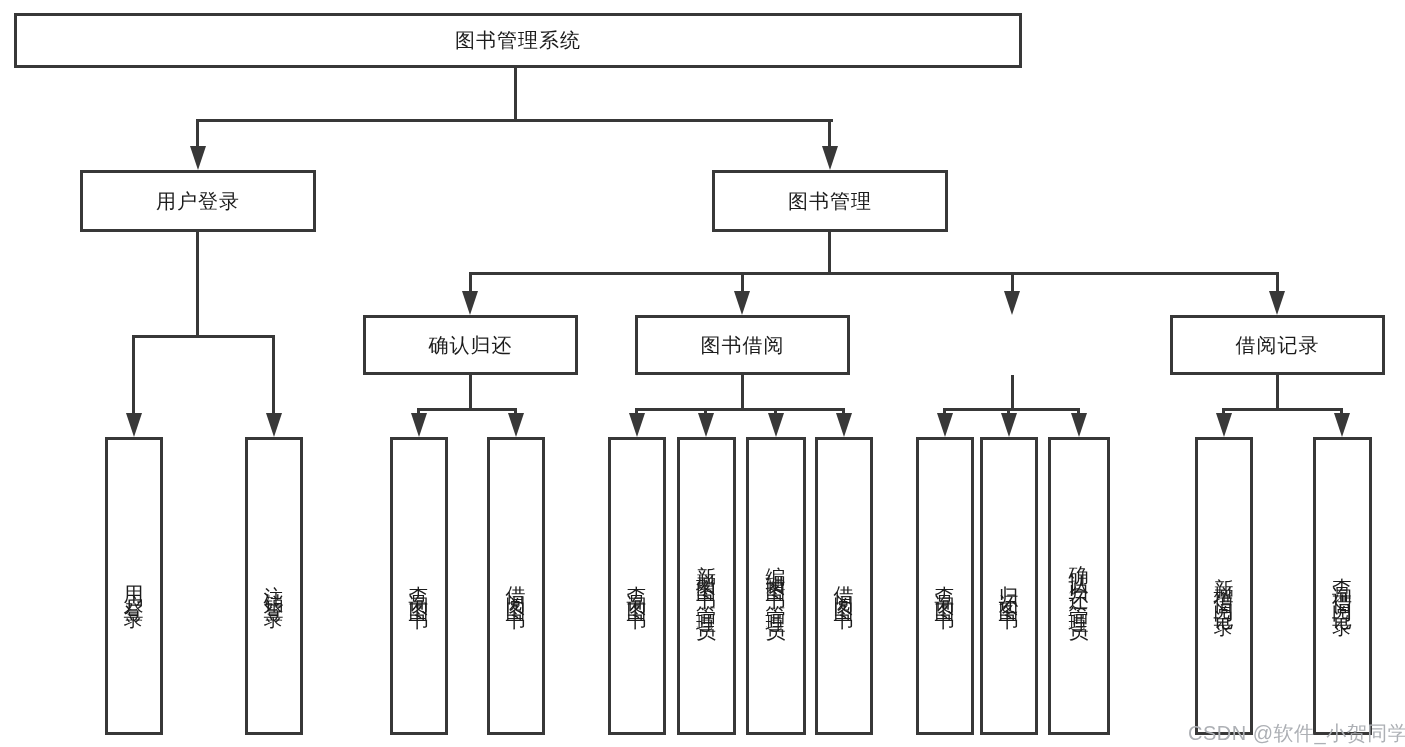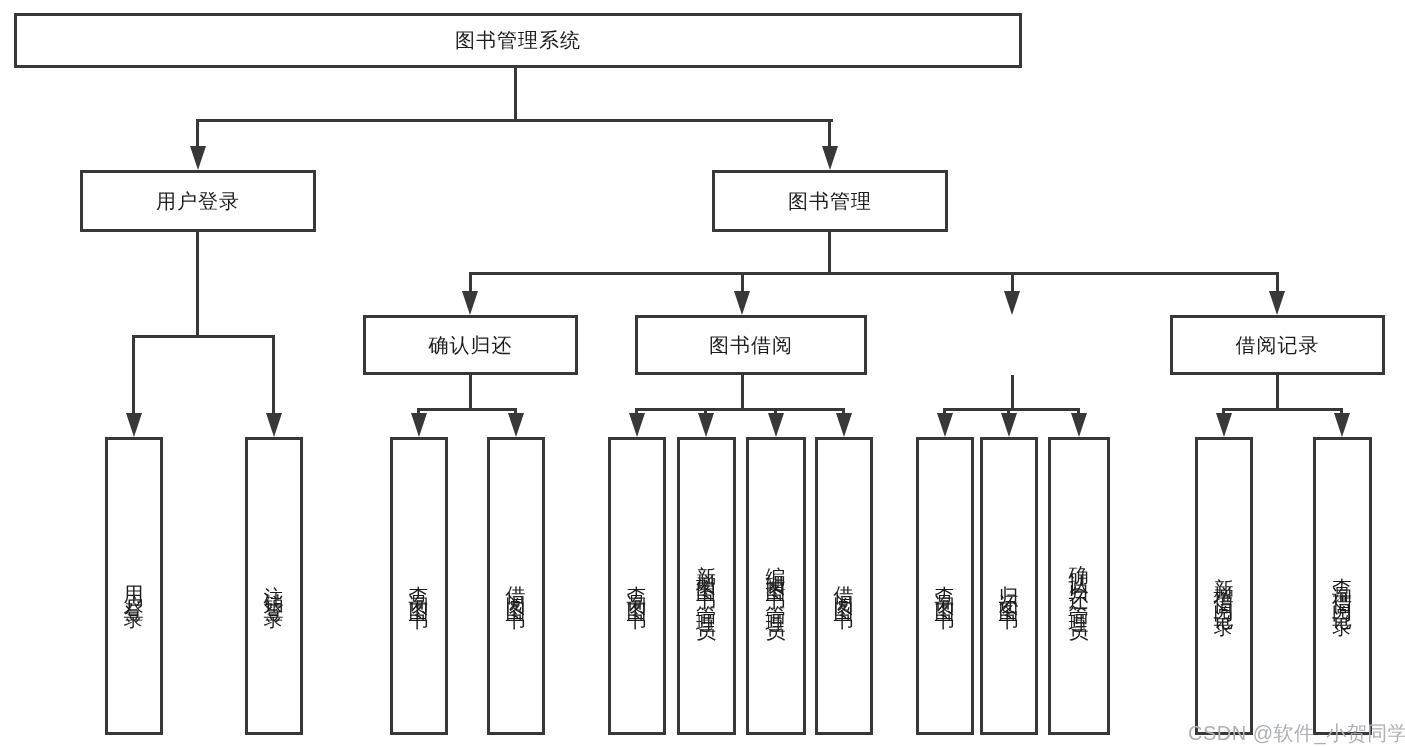--- a/index.html
+++ b/index.html
@@ -75,21 +75,21 @@
   </div>
 
   <div class="node" style="left:712px; top:170px; width:236px; height:62px;">
     <span>图书管理</span>
   </div>
 
   <div class="node" style="left:363px; top:315px; width:215px; height:60px;">
     <span>确认归还</span>
   </div>
 
-  <div class="node" style="left:635px; top:315px; width:232px; height:60px;">
+  <div class="node" style="left:635px; top:315px; width:215px; height:60px;">
     <span>图书借阅</span>
   </div>
 
 
   <div class="node" style="left:1170px; top:315px; width:215px; height:60px;">
     <span>借阅记录</span>
   </div>
 
   <div class="node vertical" style="left:105px; top:437px; width:58px; height:298px;">
     <span>用户登录</span>

